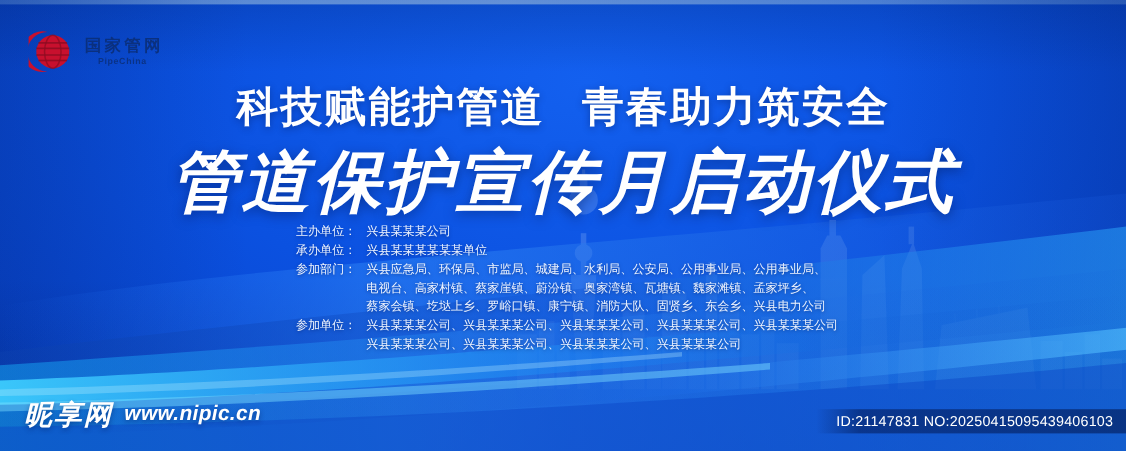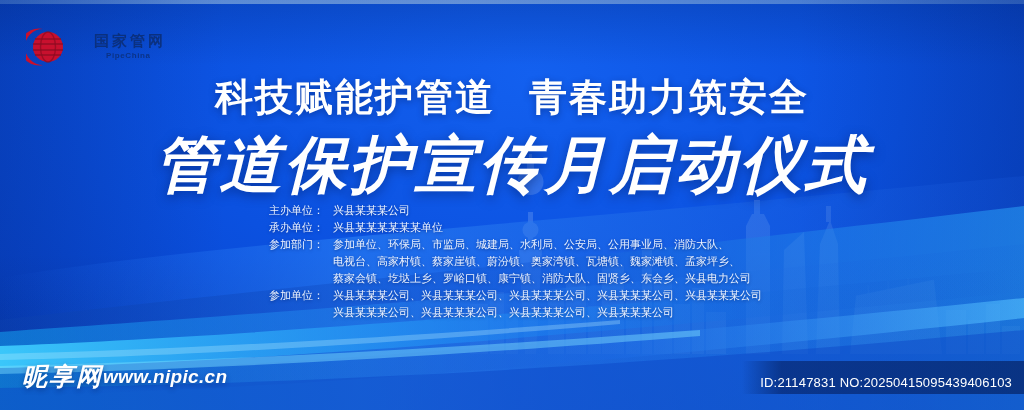--- a/index.html
+++ b/index.html
@@ -40,21 +40,21 @@
   }
   .skyline svg{display:block;width:100%;height:100%;}
 
   
   .ribbons{position:absolute;left:0;bottom:0;width:100%;height:240px;pointer-events:none;}
   .ribbons svg{display:block;width:100%;height:100%;}
 
   
   .logo{
     position:absolute;left:26px;top:26px;
-    display:flex;align-items:center;gap:26px;
+    display:flex;align-items:center;gap:9px;
   }
   .logo-mark{
     position:relative;width:42px;height:42px;flex:0 0 42px;
   }
   .logo-mark svg{display:block;width:42px;height:42px;}
   .logo-txt{display:flex;flex-direction:column;line-height:1;}
   .logo-cn{
     font-size:15px;font-weight:bold;letter-spacing:3px;
     color:#0b2f7a;opacity:.92;
     font-family:"DejaVu Sans","Liberation Sans",sans-serif;
@@ -105,40 +105,40 @@
   .clabel{
     flex:0 0 64px;white-space:nowrap;text-align:left;
   }
   .cval{flex:1 1 auto;}
   .cval .ln{display:block;white-space:nowrap;}
   .cval .ln.ind{padding-left:0;}
 
   
   .wm{
     position:absolute;left:22px;bottom:17px;
-    display:flex;align-items:center;
+    display:flex;align-items:center;gap:10px;
   }
   .wm-cn{
     font-family:"DejaVu Sans","Liberation Sans",sans-serif;
     font-size:25px;font-weight:bold;color:#ffffff;
     letter-spacing:2px;
     font-style:italic;
     text-shadow:0 2px 5px rgba(2,24,88,.45);
   }
   .wm-url{
     font-family:Liberation Sans, sans-serif;
     font-size:19px;font-weight:bold;font-style:italic;color:#ffffff;
     letter-spacing:.3px;
     text-shadow:0 2px 5px rgba(2,24,88,.45);
   }
 
   
   .idstrip{
     position:absolute;right:0;bottom:16px;
-    padding:14px 12px 4px 18px;
+    padding:3px 12px 4px 18px;
     background:linear-gradient(90deg, rgba(3,26,86,0) 0%, rgba(3,26,86,.55) 14%, rgba(3,26,86,.62) 100%);
     font-family:"Liberation Sans",sans-serif;
     font-size:13px;color:#ffffff;letter-spacing:.2px;
     white-space:nowrap;
   }
 </style>
 </head>
 <body>
 
 <div class="stage">
@@ -279,21 +279,21 @@
       <div class="crow">
         <span class="clabel">承办单位：</span>
         <span class="cval">
           <span class="ln">兴县某某某某某某单位</span>
         </span>
       </div>
 
       <div class="crow">
         <span class="clabel">参加部门：</span>
         <span class="cval">
-          <span class="ln">参加单位、环保局、市监局、城建局、水利局、公安局、公用事业局、消防大队、</span>
+          <span class="ln">兴县应急局、环保局、市监局、城建局、水利局、公安局、公用事业局、公用事业局、</span>
           <span class="ln ind">电视台、高家村镇、蔡家崖镇、蔚汾镇、奥家湾镇、瓦塘镇、魏家滩镇、孟家坪乡、</span>
           <span class="ln ind">蔡家会镇、圪垯上乡、罗峪口镇、康宁镇、消防大队、固贤乡、东会乡、兴县电力公司</span>
         </span>
       </div>
 
       <div class="crow">
         <span class="clabel">参加单位：</span>
         <span class="cval">
           <span class="ln">兴县某某某公司、兴县某某某公司、兴县某某某公司、兴县某某某公司、兴县某某某公司</span>
           <span class="ln ind">兴县某某某公司、兴县某某某公司、兴县某某某公司、兴县某某某公司</span>

